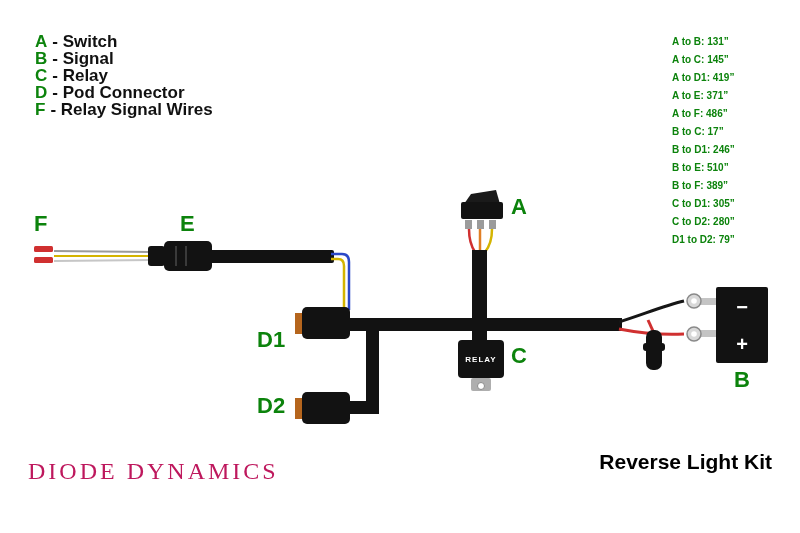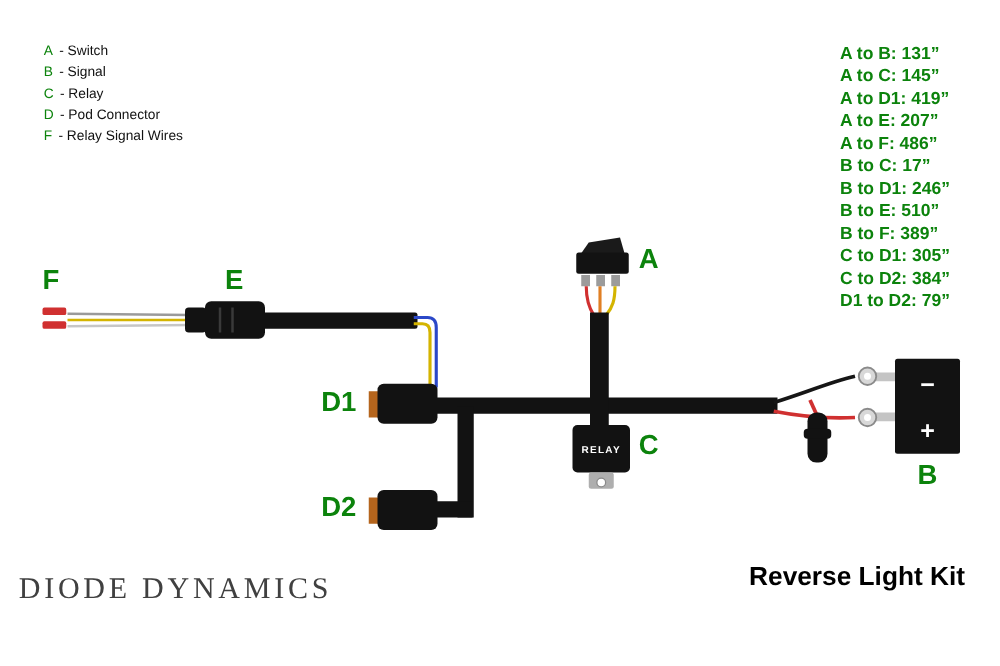--- a/index.html
+++ b/index.html
@@ -8,37 +8,37 @@
     background: #ffffff;
     font-family: "Liberation Sans", sans-serif;
   }
   .canvas {
     position: relative;
     width: 800px; height: 533px;
     background: #ffffff;
     overflow: hidden;
   }
   .legend { position: absolute; left: 35px; top: 33px; }
-  .legend-row { font-size: 11px; font-weight: normal; color: #111; line-height: 17px; white-space: nowrap; }
+  .legend-row { font-size: 17px; font-weight: bold; color: #111; line-height: 17px; white-space: nowrap; }
   .legend-key { color: var(--green); margin-right: 5px; }
   .measurements { position: absolute; left: 672px; top: 33px; }
-  .meas-row { font-size: 14px; font-weight: bold; color: var(--green); line-height: 18px; white-space: nowrap; }
+  .meas-row { font-size: 10px; font-weight: bold; color: var(--green); line-height: 18px; white-space: nowrap; }
   .dlabel {
     position: absolute;
     color: var(--green);
     font-size: 22px;
     font-weight: bold;
     line-height: 24px;
   }
   .diagram { position: absolute; left: 0; top: 0; width: 800px; height: 533px; }
   .brand {
-    position: absolute; left: 15px; top: 458px;
+    position: absolute; left: 28px; top: 458px;
     font-family: "Liberation Serif", serif;
     font-size: 24px; letter-spacing: 3px;
-    color: #404040; white-space: nowrap;
+    color: #be185d; white-space: nowrap;
   }
   .kit-title {
     position: absolute; right: 28px; top: 448px;
     text-align: left;
     font-size: 21px; font-weight: bold; color: #000;
     line-height: 28px; white-space: nowrap;
   }
   .relay-text { fill: #ffffff; font-size: 8px; font-weight: bold; letter-spacing: 1px; font-family: "Liberation Sans", sans-serif; }
   .batt-text { fill: #ffffff; font-size: 20px; font-weight: bold; font-family: "Liberation Sans", sans-serif; }
 </style>
@@ -52,28 +52,28 @@
     <div class="legend-row"><span class="legend-key">B</span><span>- Signal</span></div>
     <div class="legend-row"><span class="legend-key">C</span><span>- Relay</span></div>
     <div class="legend-row"><span class="legend-key">D</span><span>- Pod Connector</span></div>
     <div class="legend-row"><span class="legend-key">F</span><span>- Relay Signal Wires</span></div>
   </div>
 
   <div class="measurements">
     <div class="meas-row">A to B: 131”</div>
     <div class="meas-row">A to C: 145”</div>
     <div class="meas-row">A to D1: 419”</div>
-    <div class="meas-row">A to E: 207”</div>
+    <div class="meas-row">A to E: 371”</div>
     <div class="meas-row">A to F: 486”</div>
     <div class="meas-row">B to C: 17”</div>
     <div class="meas-row">B to D1: 246”</div>
     <div class="meas-row">B to E: 510”</div>
     <div class="meas-row">B to F: 389”</div>
     <div class="meas-row">C to D1: 305”</div>
-    <div class="meas-row">C to D2: 384”</div>
+    <div class="meas-row">C to D2: 280”</div>
     <div class="meas-row">D1 to D2: 79”</div>
   </div>
 
   <svg class="diagram" viewBox="0 0 800 533">
 
     <g>
       <line x1="54" y1="251" x2="152" y2="252" style="stroke:var(--wire_gray);stroke-width:2"></line>
       <line x1="54" y1="256" x2="152" y2="256" style="stroke:var(--wire_yellow);stroke-width:2"></line>
       <line x1="54" y1="261" x2="152" y2="260" style="stroke:#c6c6c6;stroke-width:2"></line>
       <rect x="34" y="246" width="19" height="6" rx="1.5" style="fill:var(--wire_red)"></rect>
@@ -152,21 +152,21 @@
       <rect x="716" y="287" width="52" height="76" rx="2" style="fill:var(--cable)"></rect>
       <text class="batt-text" x="742" y="314" text-anchor="middle">−</text>
       <text class="batt-text" x="742" y="351" text-anchor="middle">+</text>
     </g>
   </svg>
 
   <div class="dlabel" style="left:34px;  top:212px">F</div>
   <div class="dlabel" style="left:180px; top:212px">E</div>
   <div class="dlabel" style="left:511px; top:195px">A</div>
   <div class="dlabel" style="left:511px; top:344px">C</div>
-  <div class="dlabel" style="left:257px; top:310px">D1</div>
+  <div class="dlabel" style="left:257px; top:328px">D1</div>
   <div class="dlabel" style="left:257px; top:394px">D2</div>
   <div class="dlabel" style="left:734px; top:368px">B</div>
 
   <div class="brand">DIODE DYNAMICS</div>
   <div class="kit-title">
     <div>Reverse Light Kit</div>
   </div>
 
 </div>
 

